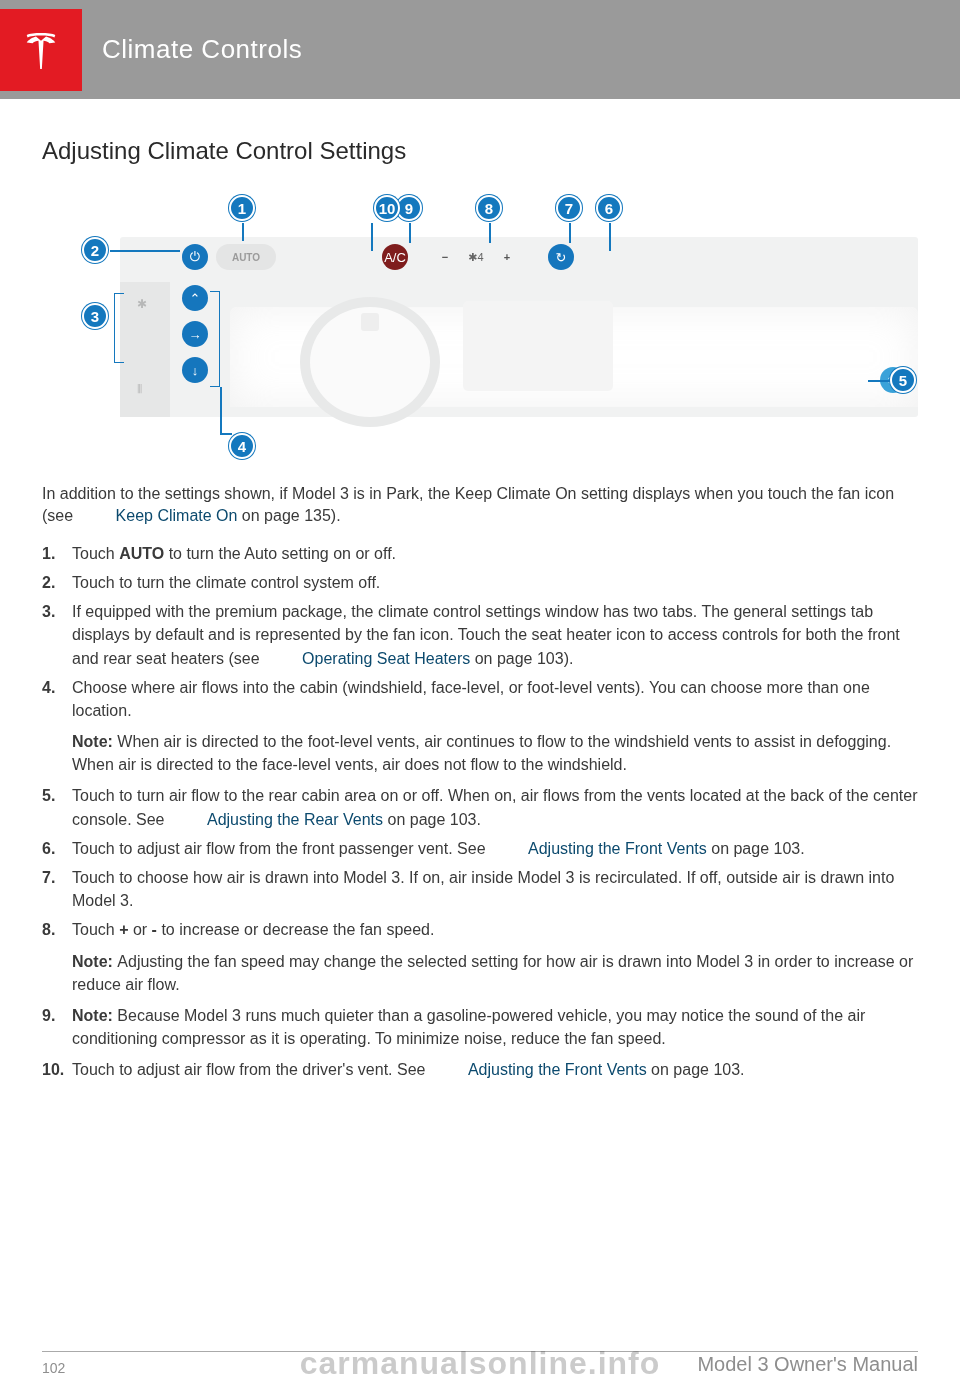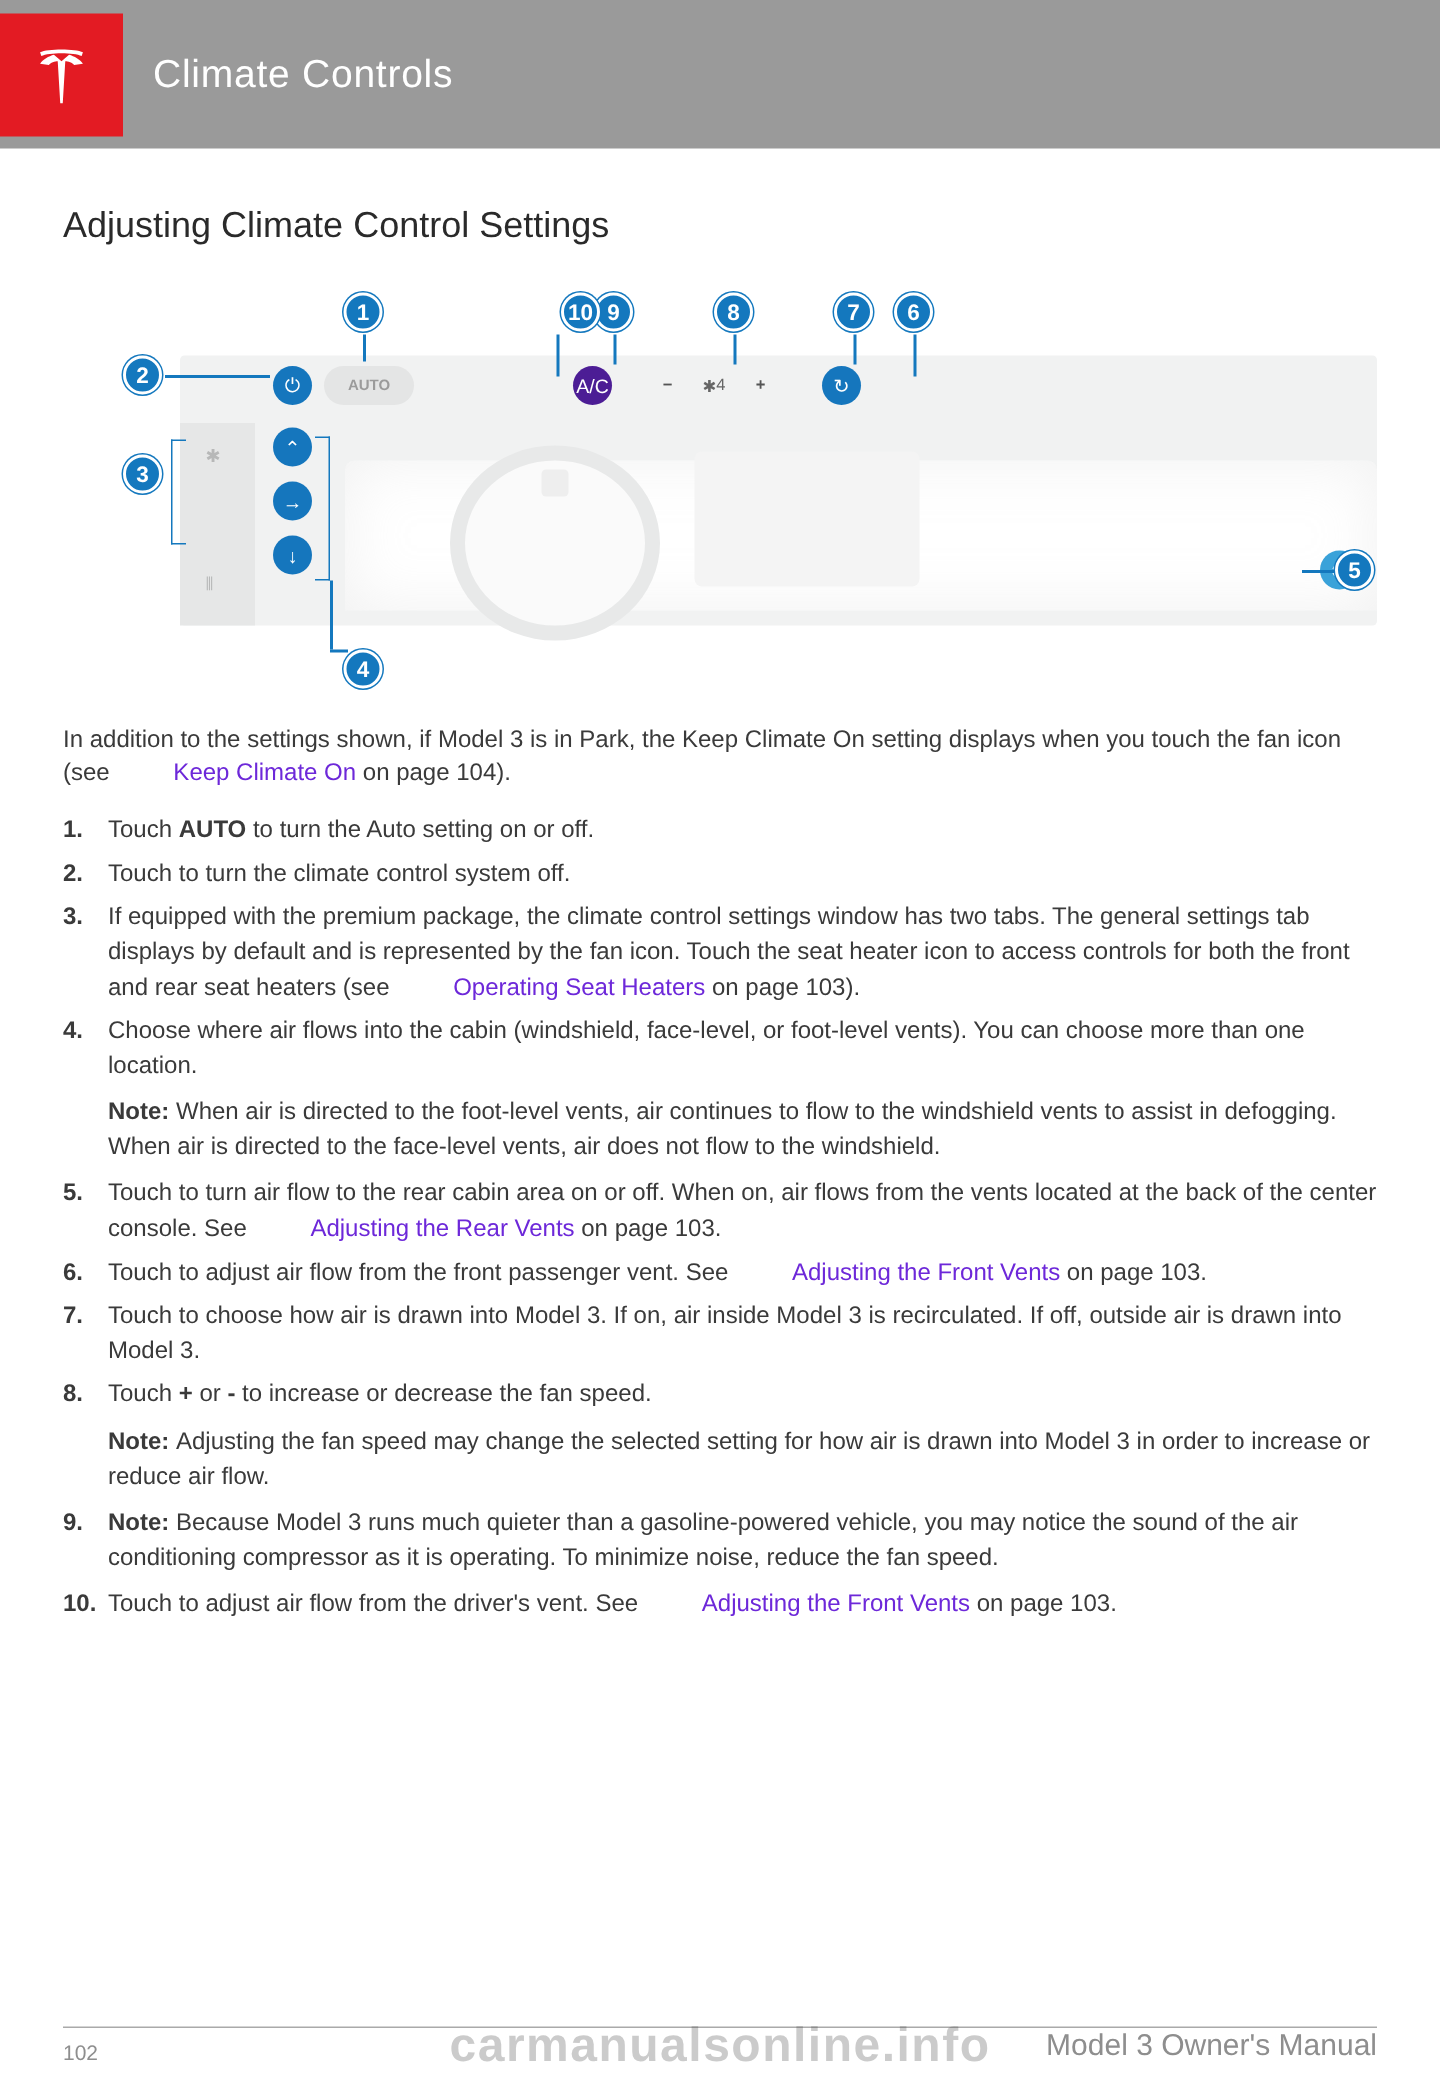--- a/index.html
+++ b/index.html
@@ -151,21 +151,21 @@
     border: 1.5px solid #1478be;
     border-right: none;
     z-index: 5;
   }
 
   .para {
     font-size: 16px;
     line-height: 1.4;
     margin-bottom: 14px;
   }
-  .link { color: #6d28d9; padding-left: 38px; }
+  .link { color: #0c4a6e; padding-left: 38px; }
   ol { list-style: none; counter-reset: item; }
   ol > li {
     position: relative;
     padding-left: 30px;
     font-size: 16px;
     line-height: 1.45;
     margin-bottom: 6px;
   }
   ol > li .num {
     position: absolute;
@@ -226,21 +226,21 @@
         <span class="icon" style="left:17px; top:100px;">⦀</span>
       </div>
       <div class="dashboard"></div>
       <div class="wheel"></div>
       <div class="screen"></div>
 
       <div class="toprow">
         <span class="circle-btn" style="margin-left:62px;">⏻</span>
         <span class="tbtn pill-auto" style="margin-left:8px;">AUTO</span>
         <span style="flex:0 0 106px;"></span>
-        <span class="circle-btn" style="background:#4c1d95;text-align:center;">A/C</span>
+        <span class="circle-btn" style="background:#7f1d1d;text-align:center;">A/C</span>
         <span class="tbtn" style="width:26px; margin-left:24px; font-weight:700; color:#555;">−</span>
         <span class="tbtn" style="width:36px; color:#666;">✱ <span>4</span></span>
         <span class="tbtn" style="width:26px; font-weight:700; color:#555;">+</span>
         <span class="circle-btn" style="margin-left:28px;">↻</span>
       </div>
 
       <span class="circle-btn" style="position:absolute; left:62px; top:48px;">⌃</span>
       <span class="circle-btn" style="position:absolute; left:62px; top:84px;">→</span>
       <span class="circle-btn" style="position:absolute; left:62px; top:120px;">↓</span>
 
@@ -274,21 +274,21 @@
     <div class="line" style="left:447px; top:28px; width:2px; height:20px;"></div>
 
     <div class="callout" style="left:354px; top:0;">9</div>
     <div class="line" style="left:367px; top:28px; width:2px; height:20px;"></div>
 
     <div class="callout" style="left:332px; top:0;">10</div>
     <div class="line" style="left:329px; top:28px; width:2px; height:28px;"></div>
   </div>
 
   <p class="para">
-    <span>In addition to the settings shown, if Model 3 is in Park, the Keep Climate On setting displays when you touch the fan icon (see </span><span class="link">Keep Climate On</span><span> on page 104).</span>
+    <span>In addition to the settings shown, if Model 3 is in Park, the Keep Climate On setting displays when you touch the fan icon (see </span><span class="link">Keep Climate On</span><span> on page 135).</span>
   </p>
 
   <ol>
     <li><span class="num">1.</span><span>Touch </span><span class="bold">AUTO</span><span> to turn the Auto setting on or off.</span></li>
 
     <li><span class="num">2.</span><span>Touch to turn the climate control system off.</span></li>
 
     <li><span class="num">3.</span><span>If equipped with the premium package, the climate control settings window has two tabs. The general settings tab displays by default and is represented by the fan icon. Touch the seat heater icon to access controls for both the front and rear seat heaters (see </span><span class="link">Operating Seat Heaters</span><span> on page 103).</span></li>
 
     <li><span class="num">4.</span><span>Choose where air flows into the cabin (windshield, face-level, or foot-level vents). You can choose more than one location.</span>

